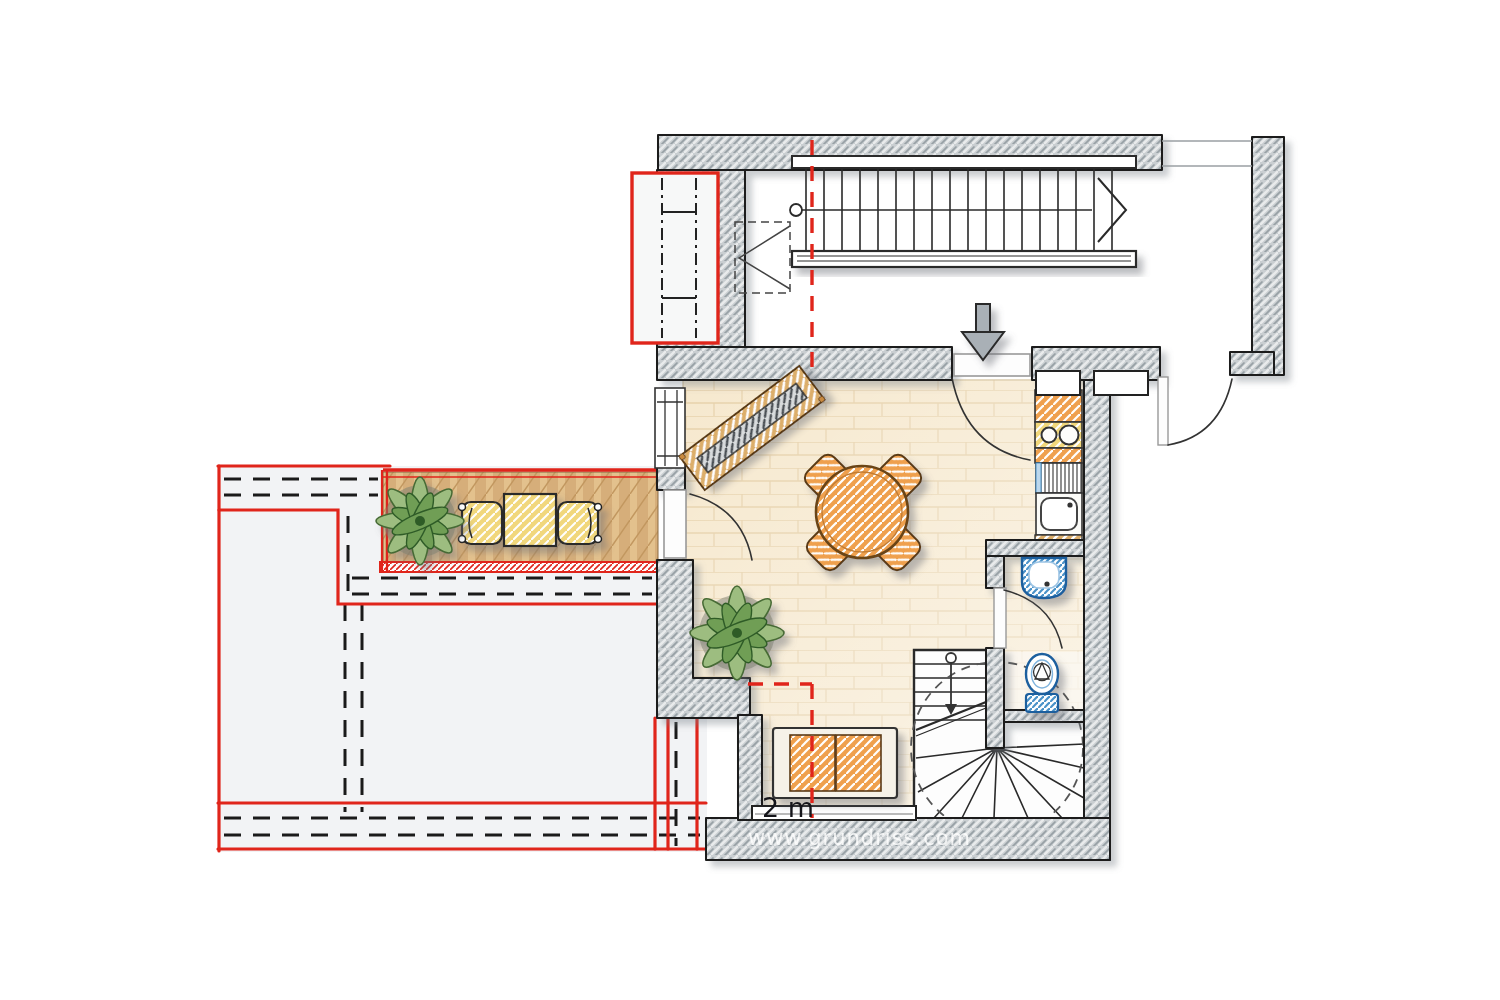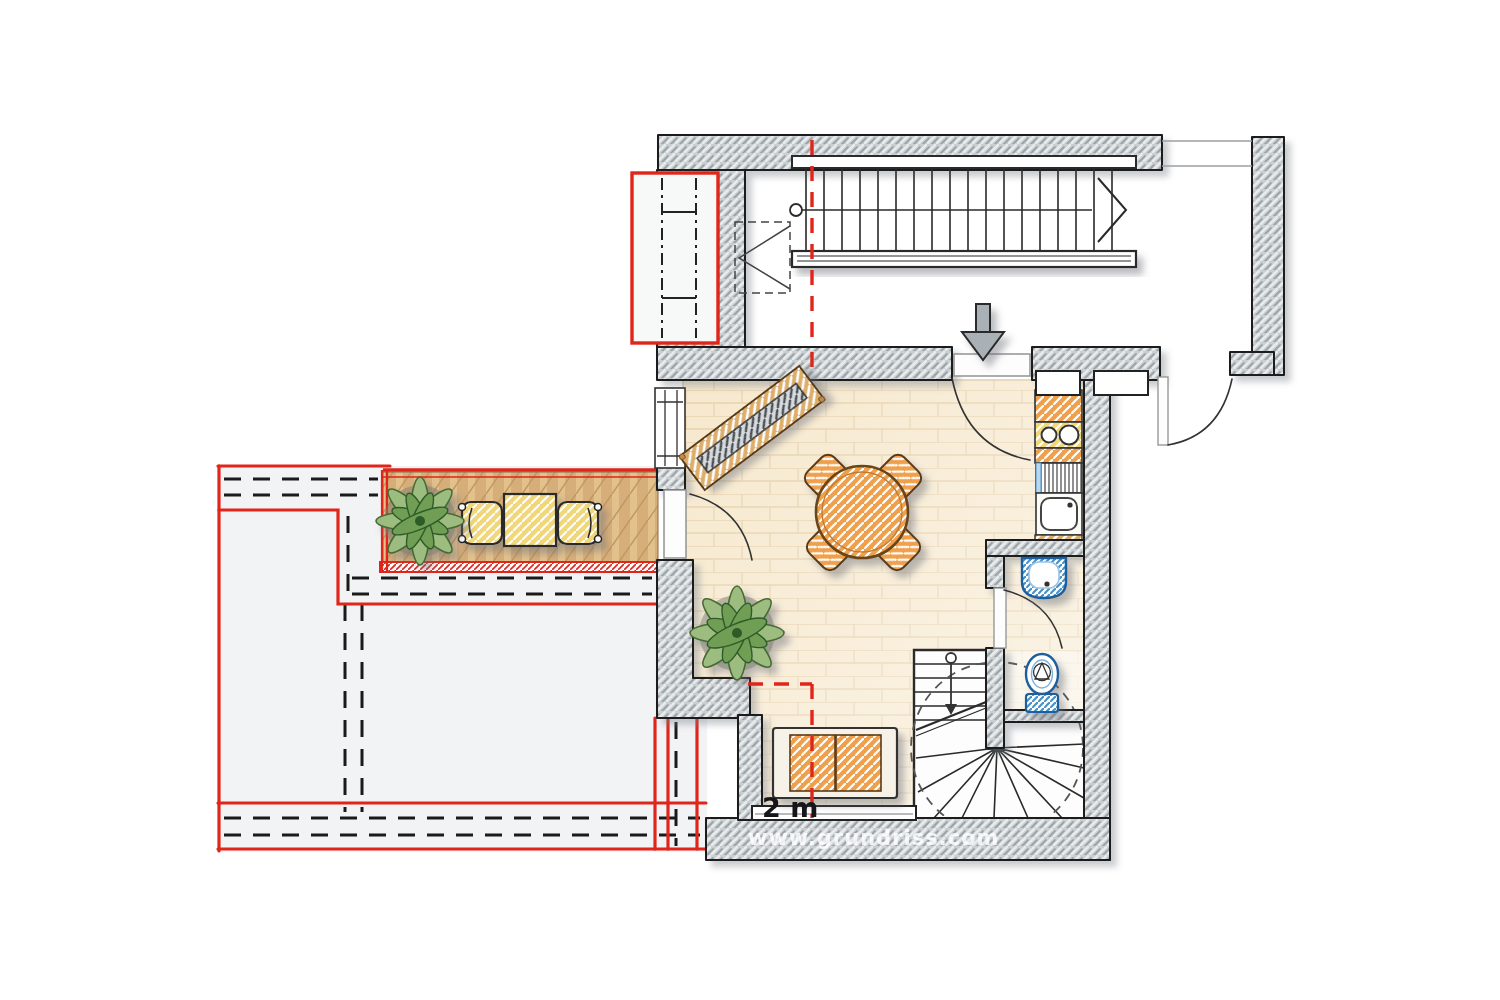--- a/index.html
+++ b/index.html
@@ -1,16 +1,16 @@
 <!DOCTYPE html>
 <html><head>
 <meta charset="utf-8">
 <style>
   html,body{margin:0;padding:0;background:#ffffff;}
-  .canvas{width:1500px;height:1000px;position:relative;background:#fff;overflow:hidden;font-weight:bold;}
+  .canvas{width:1500px;height:1000px;position:relative;background:#fff;overflow:hidden;}
   svg{display:block;}
   .scale-label{font-family:"DejaVu Sans",sans-serif;font-size:27px;fill:#15151a;}
   .watermark{font-family:"DejaVu Sans",sans-serif;font-size:21px;fill:#ffffff;opacity:.82;letter-spacing:1px;}
 </style>
 </head>
 <body>
 
 <div class="canvas">
 <svg viewBox="0 0 1500 1000" width="1500" height="1000" xmlns="http://www.w3.org/2000/svg">
 <defs>

